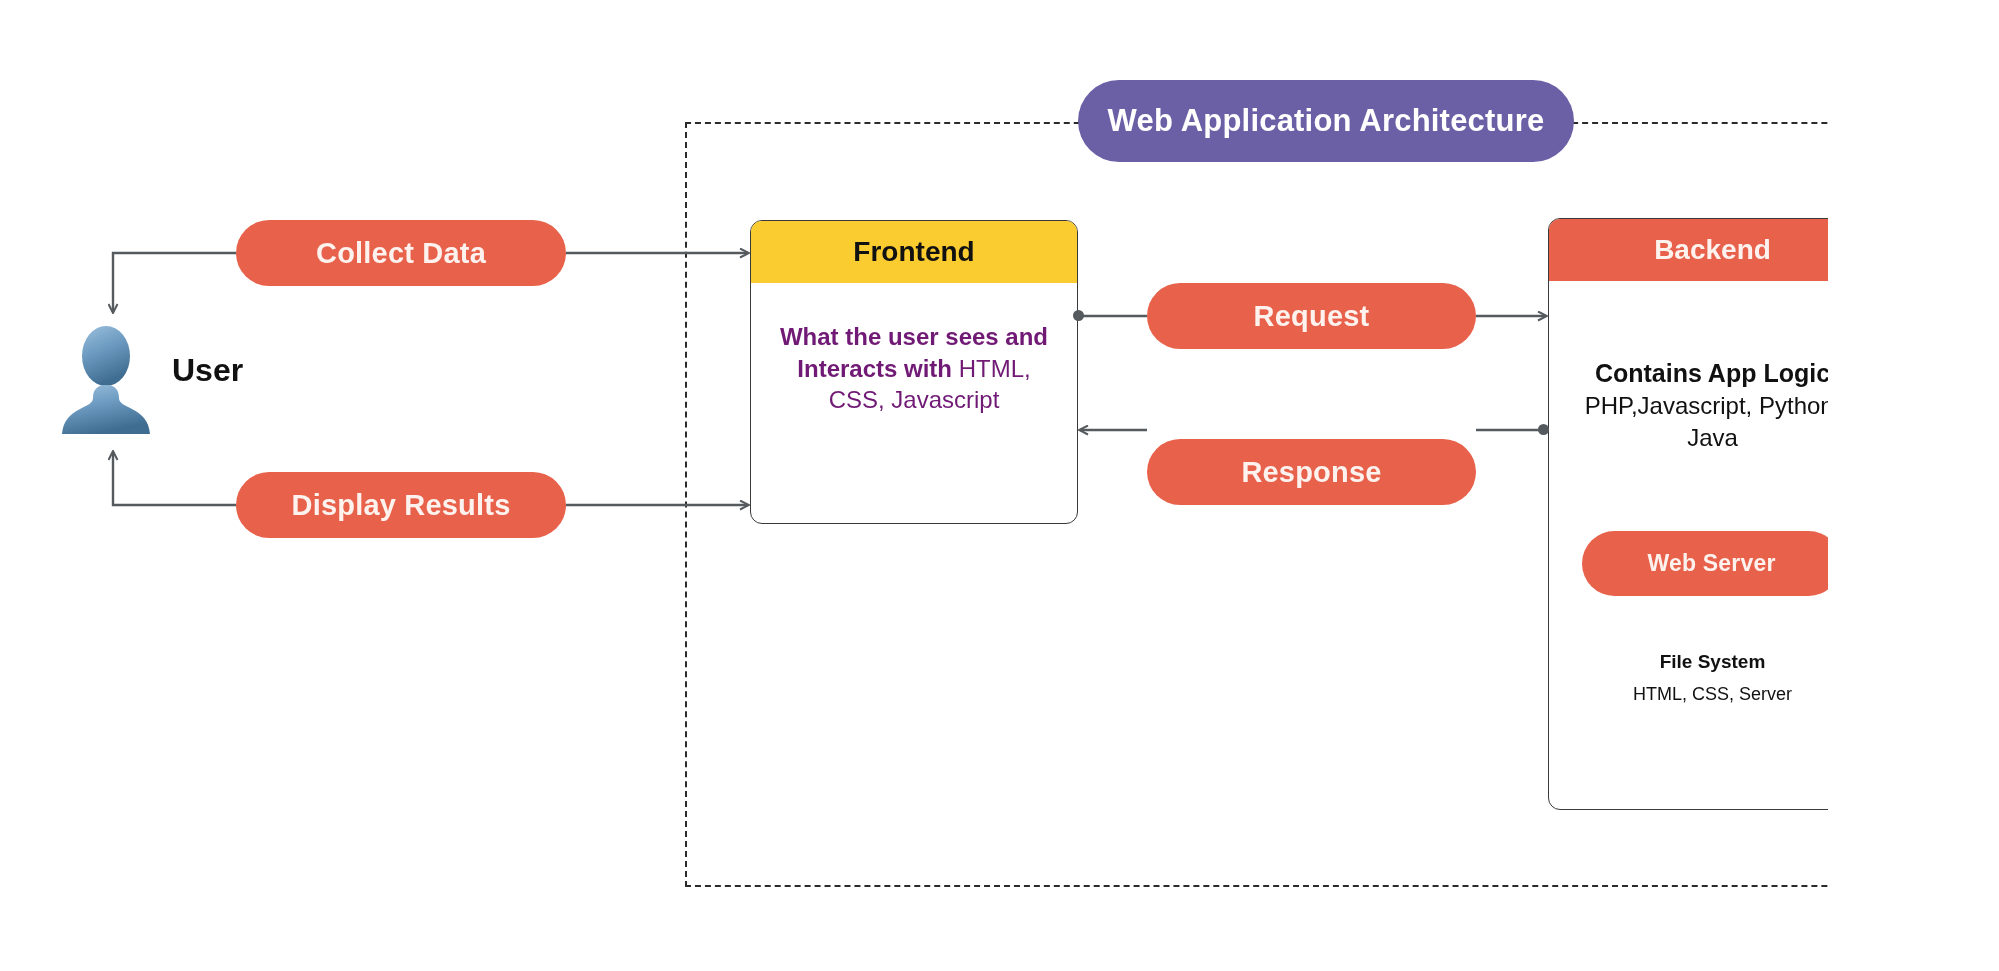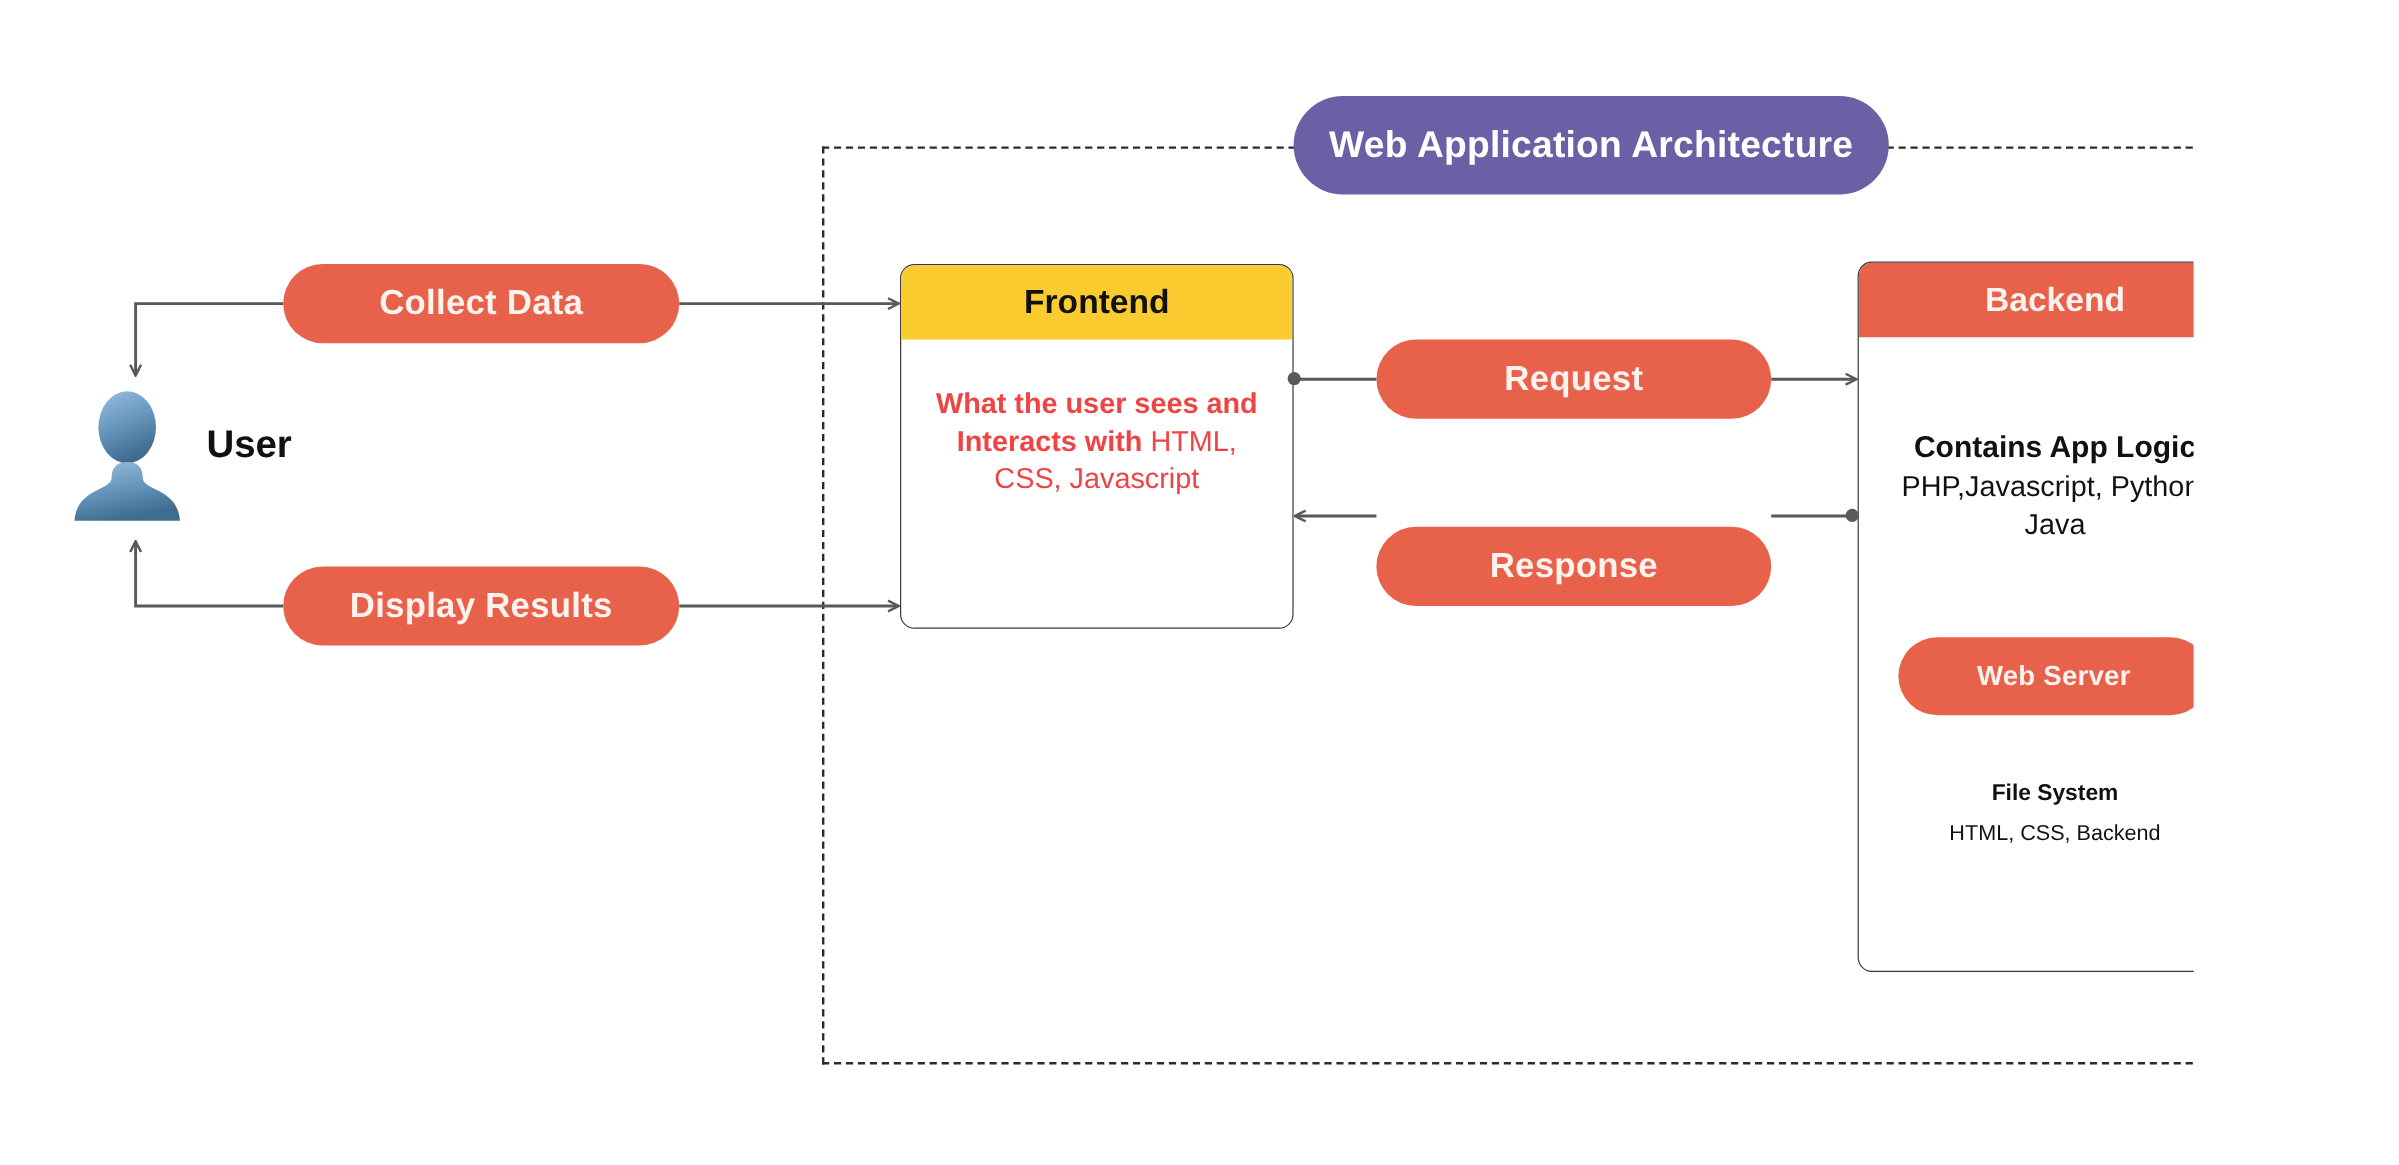--- a/index.html
+++ b/index.html
@@ -92,21 +92,21 @@
     justify-content: center;
     color: #111111;
     font-size: 28px;
     font-weight: bold;
   }
   #frontend-body {
     padding: 38px 18px 0 18px;
     text-align: center;
     font-size: 24px;
     line-height: 1.32;
-    color: #ef4444;
+    color: #701a75;
   }
   #frontend-body .bold { font-weight: bold; }
 
   
   #backend-card {
     left: 1548px;
     top: 218px;
     width: 329px;
     height: 592px;
     border: 1.5px solid #3a3a3a;
@@ -256,18 +256,18 @@
   <div class="abs" id="backend-card">
     <div id="backend-header">Backend</div>
     <div id="backend-body">
       <div class="bold">Contains App Logic</div>
       <div>PHP,Javascript, Python, Java</div>
     </div>
     <div class="abs pill" id="pill-web-server" style="left:33px; top:312px;">Web Server</div>
     <div id="backend-columns">
       <div class="backend-col">
         <span class="col-title">File System</span>
-        <span>HTML, CSS, Backend</span>
+        <span>HTML, CSS, Server</span>
       </div>
     </div>
   </div>
 
 </div>
 
 </body></html>

